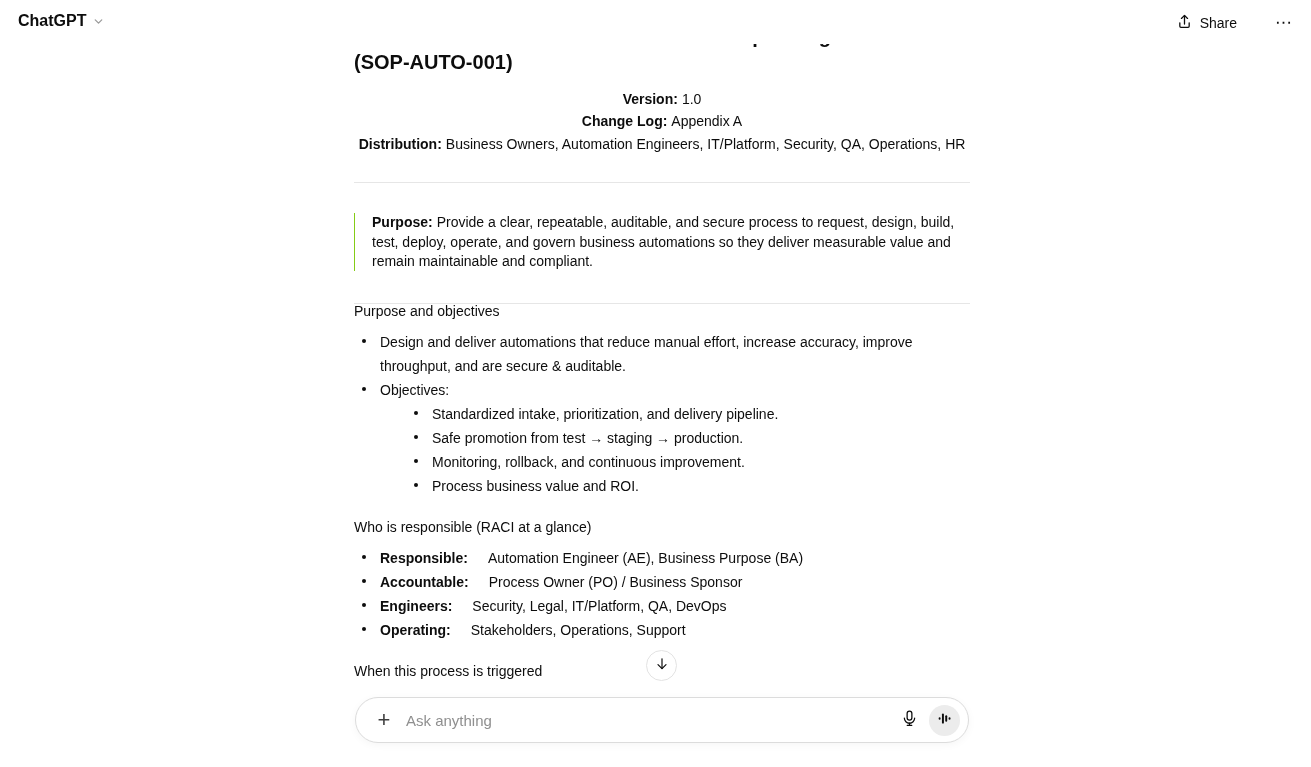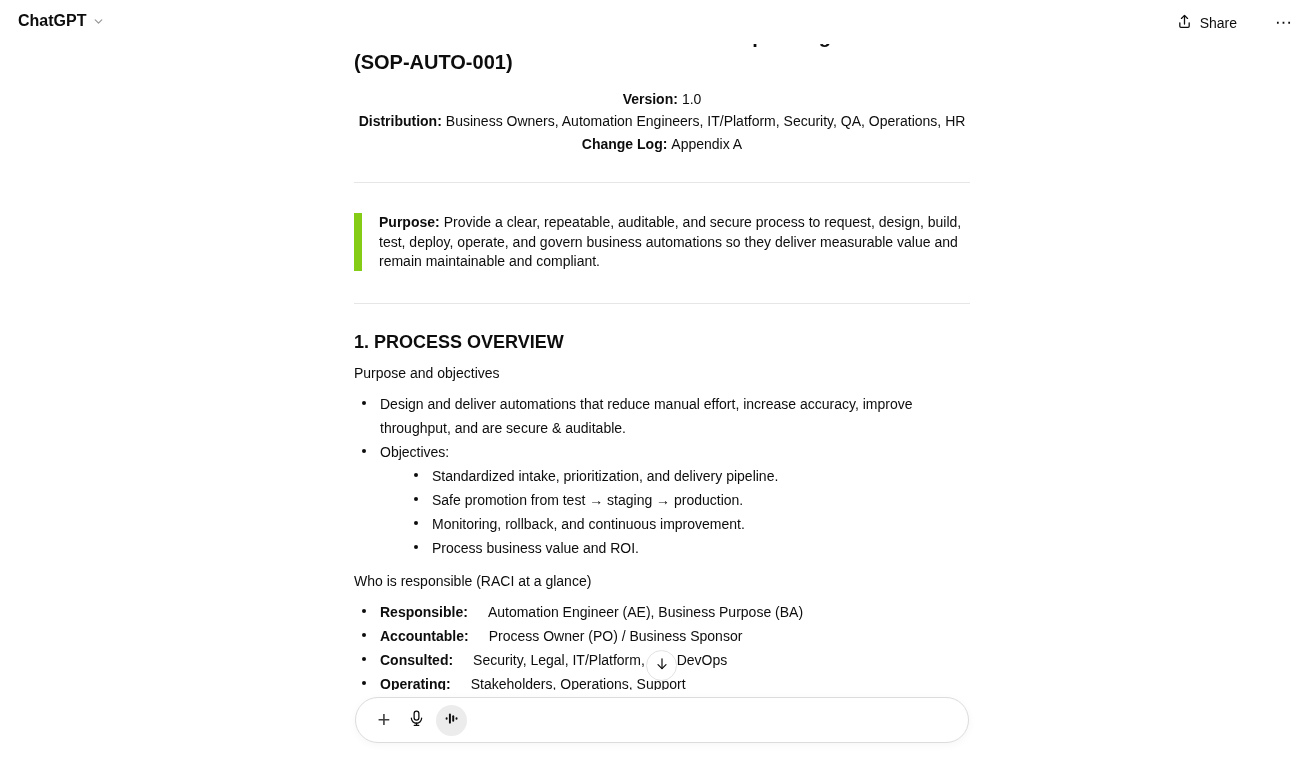--- a/index.html
+++ b/index.html
@@ -54,21 +54,21 @@
     font-size: 14px; line-height: 22.4px; white-space: nowrap; text-align: center;
   }
   .meta-line b { margin-right: 4px; }
   hr.divider {
     border: none; border-top: 1px solid #e6e6e6; height: 0;
   }
   .hr1 { margin-top: 27px; }
   .hr2 { margin-top: 32px; }
   blockquote.purpose-quote {
     margin-top: 30px;
-    border-left: 8px solid #84cc16;
+    border-left: 1px solid #84cc16;
     padding-left: 17px;
     font-size: 14px; line-height: 19.3px;
   }
   blockquote.purpose-quote b { margin-right: 4px; }
   h2.section-heading {
     font-size: 18px; line-height: 20px; font-weight: 700;
     margin-top: 28px; margin-bottom: 14px;
   }
   h3.sub-heading {
     font-size: 14px; line-height: 15px; font-weight: 400;
@@ -78,21 +78,21 @@
   ul.doc-list li {
     position: relative; padding-left: 26px;
     font-size: 14px; line-height: 24px;
   }
   ul.doc-list li::before {
     content: ""; position: absolute; left: 8px; top: 9px;
     width: 4px; height: 4px; border-radius: 50%; background: #0d0d0d;
   }
   ul.doc-list ul { list-style: none; margin-left: 26px; }
   ul.doc-list li b { margin-right: 20px; }
-  .mt14 { margin-top: 14px; }
+  .mt14 { margin-top: 22px; }
 
   
   .scroll-down-btn {
     position: absolute; left: 646px; top: 650px;
     width: 31px; height: 31px; border-radius: 50%;
     background: #fff; border: 1px solid #e3e3e3;
     display: flex; align-items: center; justify-content: center;
     cursor: pointer; z-index: 30;
   }
 
@@ -165,35 +165,34 @@
 <div class="content">
 
   <div class="thought">Thought for 6s</div>
 
   <h1 class="doc-title">SOP: Business Automation — Standard Operating Procedure (SOP-AUTO-001)</h1>
 
   <p class="meta-line">
     <b>Version:</b><span>1.0</span>
   </p>
   <p class="meta-line">
-    <b>Distribution:</b><span>Business Owners, Automation Engineers, IT/Platform, Security, QA, Operations, HR</span>
+    <b>Change Log:</b><span>Appendix A</span>
   </p>
   <p class="meta-line">
-    <b>Change Log:</b><span>Appendix A</span>
+    <b>Distribution:</b><span>Business Owners, Automation Engineers, IT/Platform, Security, QA, Operations, HR</span>
   </p>
 
   <hr class="divider hr1">
 
   <blockquote class="purpose-quote">
     <b>Purpose:</b><span>Provide a clear, repeatable, auditable, and secure process to request, design, build, test, deploy, operate, and govern business automations so they deliver measurable value and remain maintainable and compliant.</span>
   </blockquote>
 
   <hr class="divider hr2">
 
-  <h2 class="section-heading">1. PROCESS OVERVIEW</h2>
 
   <h3 class="sub-heading">Purpose and objectives</h3>
 
   <ul class="doc-list">
     <li>Design and deliver automations that reduce manual effort, increase accuracy, improve throughput, and are secure &amp; auditable.</li>
     <li>
       <span>Objectives:</span>
       <ul>
         <li>Standardized intake, prioritization, and delivery pipeline.</li>
         <li>Safe promotion from test → staging → production.</li>
@@ -206,21 +205,21 @@
   <h3 class="sub-heading mt14">Who is responsible (RACI at a glance)</h3>
 
   <ul class="doc-list">
     <li>
       <b>Responsible:</b><span>Automation Engineer (AE), Business Purpose (BA)</span>
     </li>
     <li>
       <b>Accountable:</b><span>Process Owner (PO) / Business Sponsor</span>
     </li>
     <li>
-      <b>Consulted:</b><span>Security, Legal, IT/Platform, QA, DevOps</span>
+      <b>Engineers:</b><span>Security, Legal, IT/Platform, QA, DevOps</span>
     </li>
     <li>
       <b>Operating:</b><span>Stakeholders, Operations, Support</span>
     </li>
   </ul>
 
   <h3 class="sub-heading mt14">When this process is triggered</h3>
 
 </div>
 
@@ -231,20 +230,21 @@
       <path d="M5 10.8l5 5 5-5" stroke="#0d0d0d" stroke-width="1.5" stroke-linecap="round" stroke-linejoin="round"></path>
     </svg>
   </span>
 </div>
 
 <div class="composer-wrap">
   <div class="composer">
     <div class="plus-btn">
       <span>+</span>
     </div>
+    <input class="composer-input" type="text" placeholder="Ask anything" style="">
     <div class="mic-btn">
       <span>
         <svg width="19" height="19" viewBox="0 0 24 24" fill="none">
           <rect x="9" y="2.8" width="6" height="11.2" rx="3" stroke="#0d0d0d" stroke-width="1.6"></rect>
           <path d="M5.5 11.5a6.5 6.5 0 0 0 13 0" stroke="#0d0d0d" stroke-width="1.6" stroke-linecap="round"></path>
           <path d="M12 18v2.6" stroke="#0d0d0d" stroke-width="1.6" stroke-linecap="round"></path>
           <path d="M9.2 20.8h5.6" stroke="#0d0d0d" stroke-width="1.6" stroke-linecap="round"></path>
         </svg>
       </span>
     </div>

